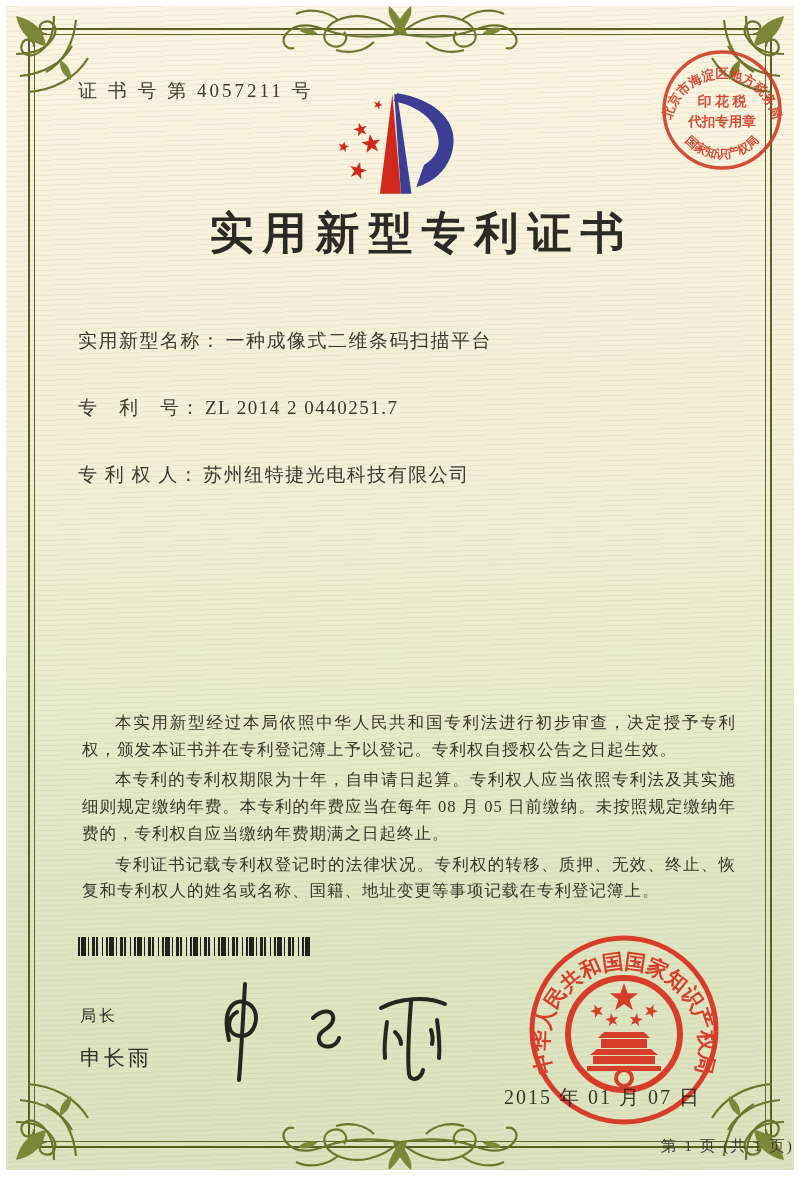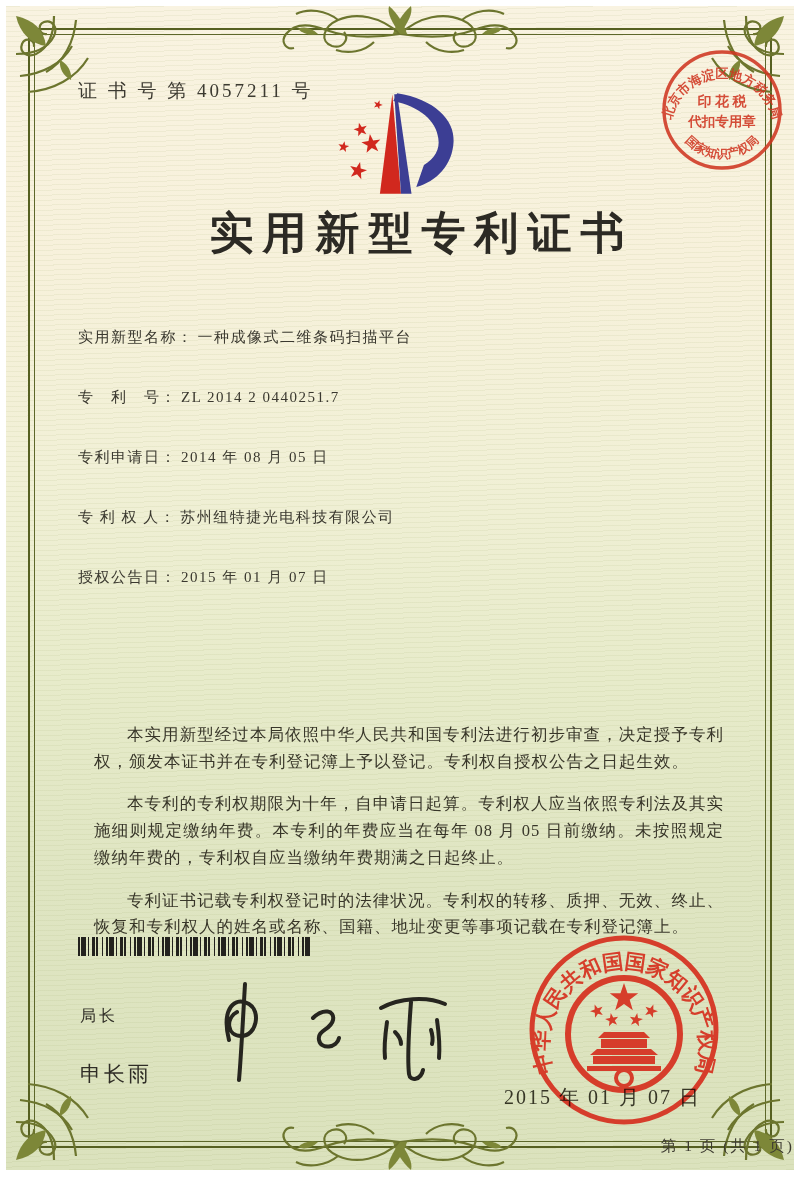--- a/index.html
+++ b/index.html
@@ -20,38 +20,38 @@
   .orn-br{right:8px;bottom:8px;transform:scale(-1,-1);}
   .orn-topc{left:50%;top:-2px;transform:translateX(-50%);}
   .orn-botc{left:50%;bottom:-2px;transform:translateX(-50%) scaleY(-1);}
 
   .cert-no{position:absolute;left:72px;top:72px;font-size:19px;letter-spacing:3px;color:#3c3a31;}
   .logo{position:absolute;left:50%;top:84px;transform:translateX(-50%);}
   .title{position:absolute;left:0;right:0;top:198px;text-align:center;
          font-size:44px;font-weight:bold;letter-spacing:9px;color:#2c2a24;padding-left:43px;}
 
   .fields{position:absolute;left:72px;right:56px;top:322px;display:flex;flex-direction:column;gap:41px;}
-  .field-row{font-size:15px;letter-spacing:1.5px;color:#3a382f;white-space:nowrap;}
+  .field-row{font-size:19px;letter-spacing:1.5px;color:#3a382f;white-space:nowrap;}
   .flabel{margin-right:4px;}
 
   .paras{position:absolute;left:72px;right:54px;top:700px;font-size:16.5px;
          line-height:1.62;letter-spacing:1px;color:#383629;text-align:justify;}
-  .paras p{margin:16px;text-indent:2em;}
+  .paras p{margin:4px;text-indent:2em;}
 
   .barcode{position:absolute;left:72px;top:931px;width:232px;height:19px;
     background:repeating-linear-gradient(90deg,
       #23221e 0 2px, rgba(0,0,0,0) 2px 3px,
       #23221e 3px 8px, rgba(0,0,0,0) 8px 10px,
       #23221e 10px 11px, rgba(0,0,0,0) 11px 14px,
       #23221e 14px 17px, rgba(0,0,0,0) 17px 18px,
       #23221e 18px 20px, rgba(0,0,0,0) 20px 24px,
       #23221e 24px 25px, rgba(0,0,0,0) 25px 28px);}
 
   .sig-role{position:absolute;left:74px;top:1000px;font-size:16px;letter-spacing:3px;color:#2f2d26;}
-  .sig-name{position:absolute;left:74px;top:1038px;font-size:21px;letter-spacing:3px;color:#2f2d26;margin-top:16px;}
+  .sig-name{position:absolute;left:74px;top:1038px;font-size:21px;letter-spacing:3px;color:#2f2d26;}
   .signature{position:absolute;left:195px;top:972px;}
 
   .seal{position:absolute;left:514px;top:920px;opacity:0.92;}
   .seal-date{position:absolute;left:498px;top:1078px;font-size:20px;letter-spacing:2px;
              color:#3f3d33;mix-blend-mode:multiply;}
   .footer{position:absolute;left:0;right:0;top:1130px;text-align:right;
           font-size:15.5px;letter-spacing:2px;color:#3c3a30;}
   .tax-stamp{position:absolute;left:652px;top:40px;opacity:0.88;}
   svg text{font-family:"Liberation Serif","DejaVu Serif",serif;}
 </style>
@@ -141,27 +141,21 @@
   <div class="title">实用新型专利证书</div>
 
   <div class="fields">
     <div class="field-row">
       <span class="flabel">实用新型名称：</span><span class="fvalue">一种成像式二维条码扫描平台</span>
     </div>
     <div class="field-row">
       <span class="flabel">专　利　号：</span><span class="fvalue">ZL 2014 2 0440251.7</span>
     </div>
     <div class="field-row">
-      <span class="flabel">专利申请日：</span><span class="fvalue">2014 年 08 月 05 日</span>
-    </div>
-    <div class="field-row">
       <span class="flabel">专 利 权 人：</span><span class="fvalue">苏州纽特捷光电科技有限公司</span>
-    </div>
-    <div class="field-row">
-      <span class="flabel">授权公告日：</span><span class="fvalue">2015 年 01 月 07 日</span>
     </div>
   </div>
 
   <div class="paras">
     <p>本实用新型经过本局依照中华人民共和国专利法进行初步审查，决定授予专利权，颁发本证书并在专利登记簿上予以登记。专利权自授权公告之日起生效。</p>
     <p>本专利的专利权期限为十年，自申请日起算。专利权人应当依照专利法及其实施细则规定缴纳年费。本专利的年费应当在每年 08 月 05 日前缴纳。未按照规定缴纳年费的，专利权自应当缴纳年费期满之日起终止。</p>
     <p>专利证书记载专利权登记时的法律状况。专利权的转移、质押、无效、终止、恢复和专利权人的姓名或名称、国籍、地址变更等事项记载在专利登记簿上。</p>
   </div>
 
   <div class="barcode"></div>

